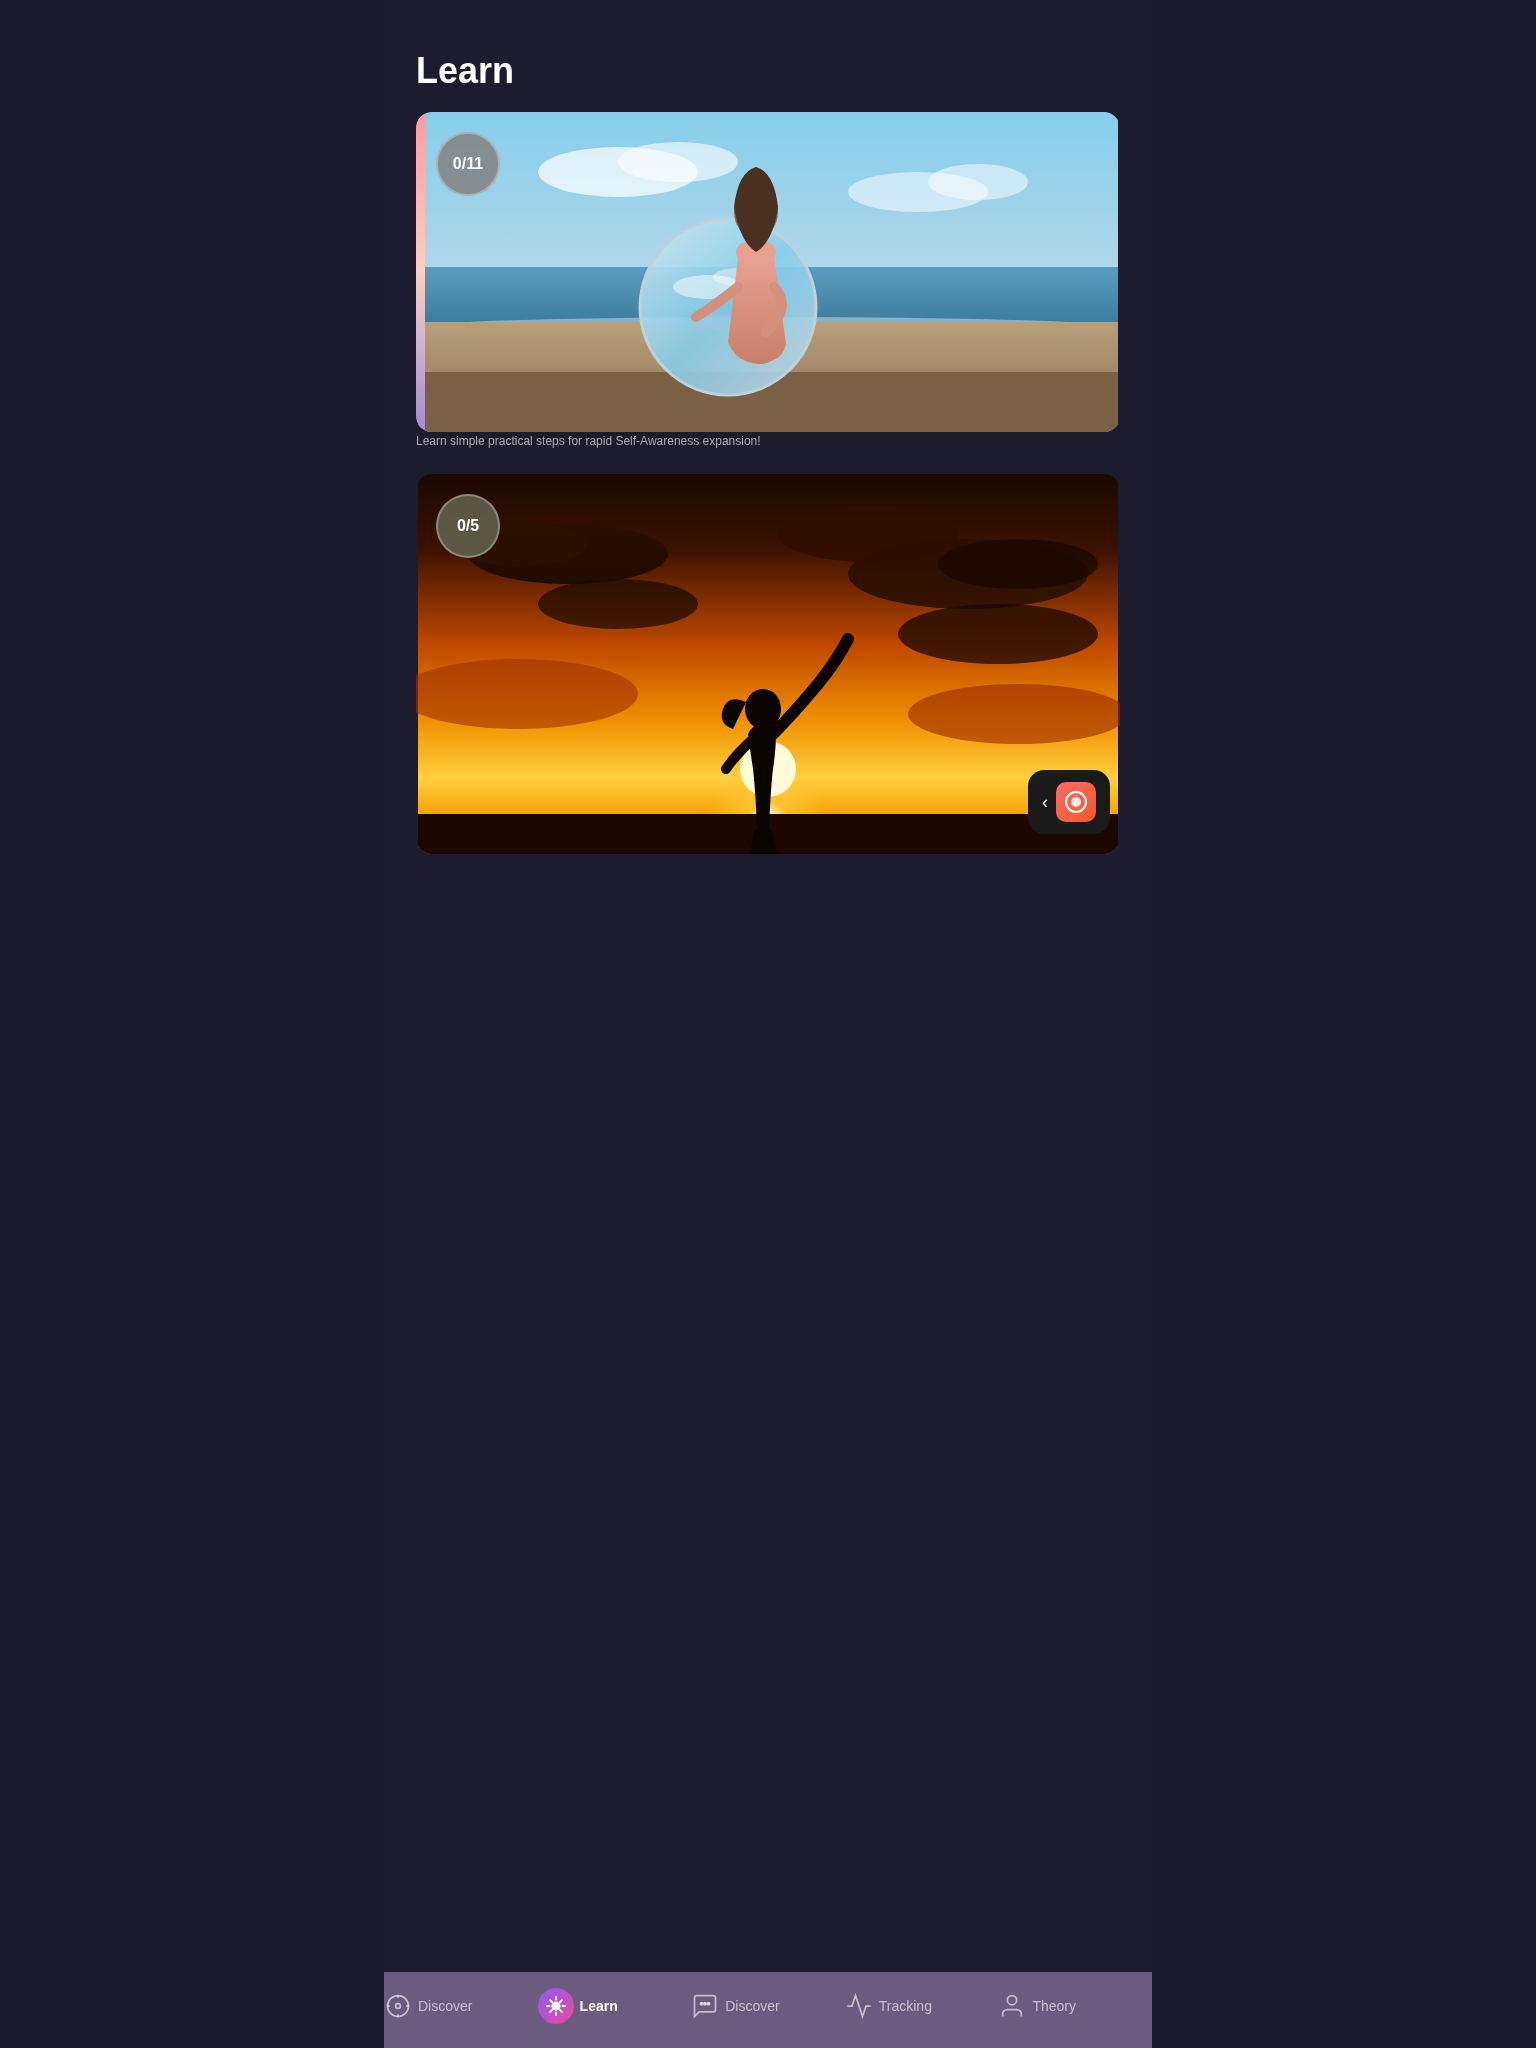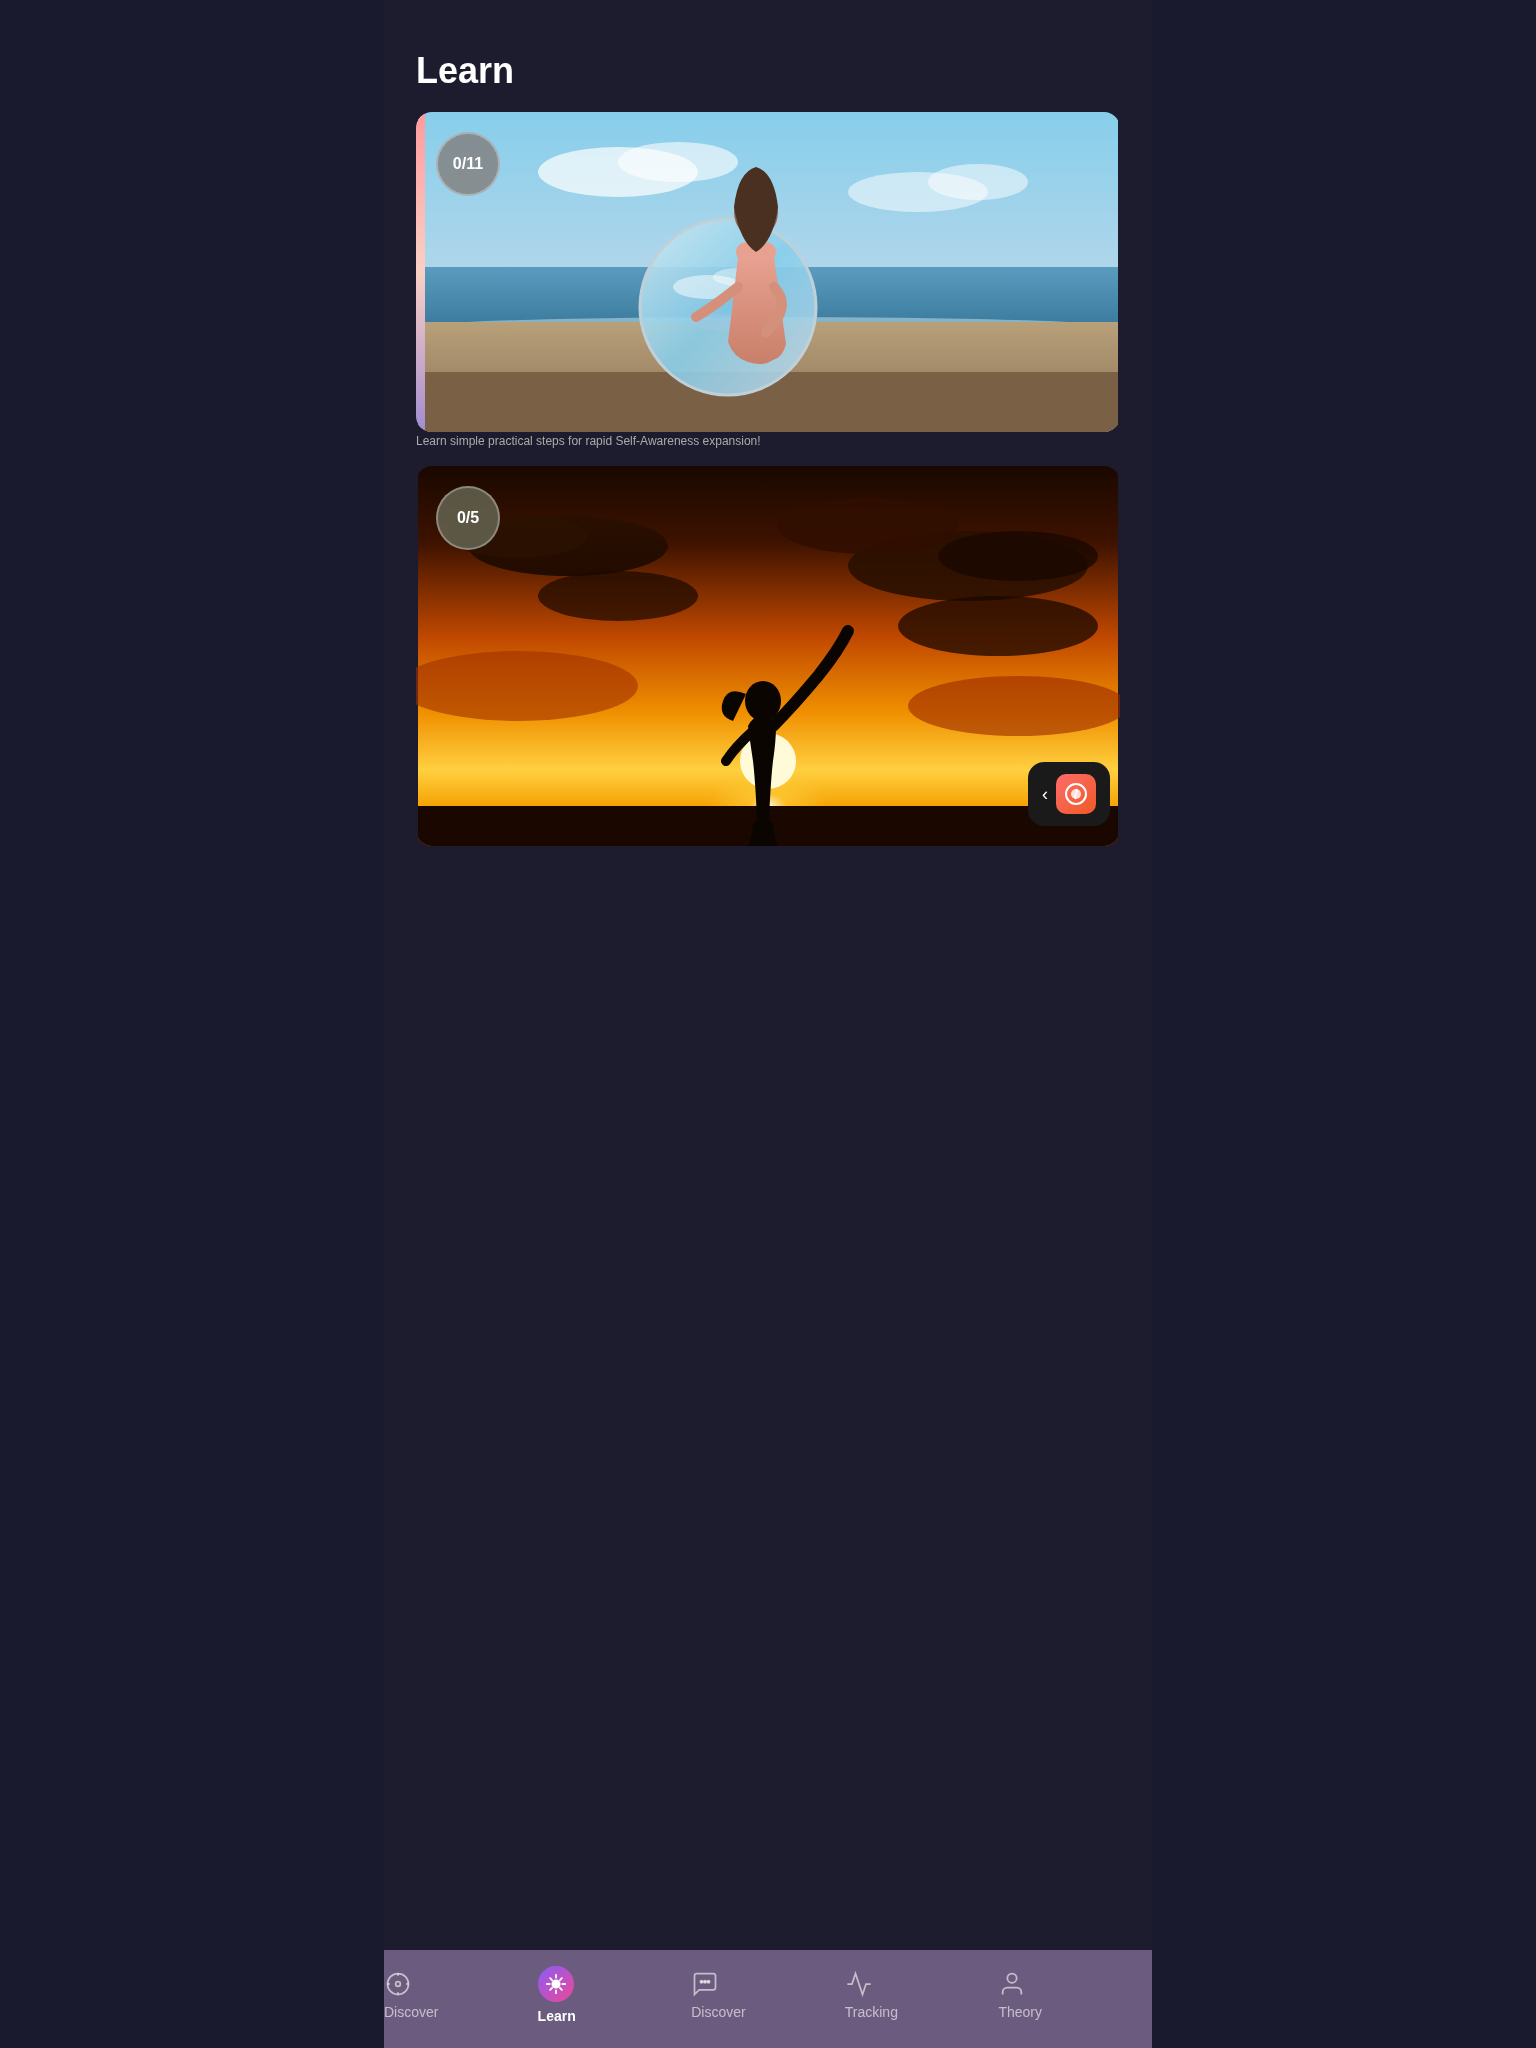--- a/index.html
+++ b/index.html
@@ -35,21 +35,21 @@
       font-size: 36px;
       font-weight: 700;
       color: #ffffff;
     }
 
     .content-area {
       padding: 0 32px;
     }
 
     .course-card {
-      margin-bottom: 16px;
+      margin-bottom: 24px;
       cursor: pointer;
     }
 
     .course-image-container {
       position: relative;
       border-radius: 16px;
       overflow: hidden;
       height: 320px;
     }
 
@@ -101,22 +101,21 @@
       display: flex;
       flex-direction: row;
       justify-content: space-around;
       align-items: center;
       padding: 16px 0 24px 0;
       z-index: 100;
     }
 
     .nav-item {
       display: flex;
-      flex-direction: column;
-      align-items: flex-start;
+      align-items: center;
       gap: 6px;
       flex: 1;
       cursor: pointer;
     }
 
     .nav-icon {
       width: 28px;
       height: 28px;
       color: rgba(255,255,255,0.6);
     }

